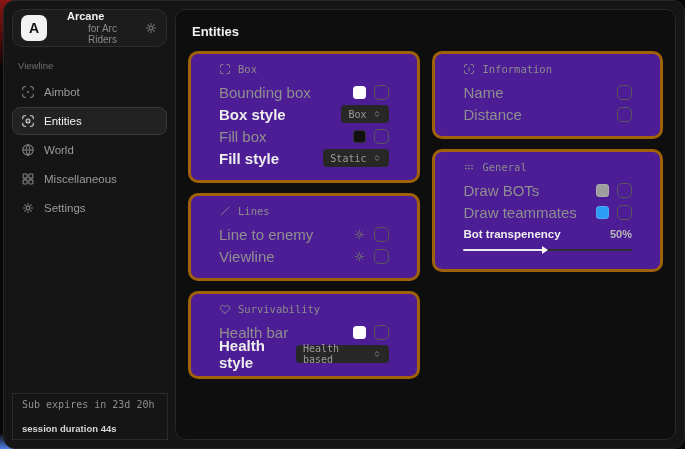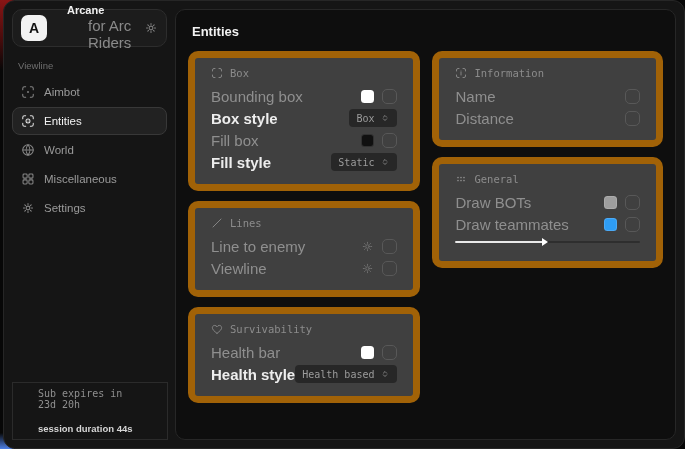--- a/index.html
+++ b/index.html
@@ -16,47 +16,47 @@
     background:#151515; border:1px solid #262626; border-radius:12px; overflow:hidden; }
 
   
   .sidebar { position:absolute; left:0; top:0; bottom:0; width:171px; padding:8px; }
   .brand-card { display:flex; align-items:center; gap:8px; background:#1c1c1c;
     border:1px solid #2d2d2d; border-radius:10px; padding:5px 8px; height:38px; }
   .avatar { width:26px; height:26px; background:#f2f2f2; border-radius:7px; color:#111;
     font-weight:bold; font-size:14px; display:flex; align-items:center; justify-content:center; }
   .brand-text { flex:1; line-height:1.15; }
   .brand-name { color:#f0f0f0; font-size:11px; font-weight:bold;margin-left:12px; }
-  .brand-sub { color:#8a8a8a; font-size:15px;padding-left:33px; }
+  .brand-sub { color:#8a8a8a; font-size:10px;padding-left:33px; }
   .brand-gear { color:#7d7d7d; display:flex; cursor:pointer; }
 
   .category-label { color:#6f6f6f; font-size:9.5px; margin:13px 0 7px 6px; }
 
   .nav { display:flex; flex-direction:column; gap:1px; }
   .nav-item { display:flex; align-items:center; gap:9px; height:28px; padding:0 8px;
     border:1px solid transparent; border-radius:8px; color:#9a9a9a; font-size:11.5px; cursor:pointer; }
   .nav-item .nicon { display:flex; color:#868686; }
   .nav-item.active { background:#222222; border-color:#383838; color:#f2f2f2; }
   .nav-item.active .nicon { color:#e0e0e0; }
 
   .sub-card { position:absolute; left:8px; right:7px; bottom:8px; border:1px solid #2b2b2b;
-    border-radius:0; padding:5px 25px; }
+    border-radius:0; padding:5px 9px; }
   .sub-line1 { font-family:"DejaVu Sans Mono", monospace; color:#8f8f8f; font-size:10px; }
   .sub-line2 { color:#d6d6d6; font-size:9.5px; font-weight:bold; margin-top:13px; }
 
   
   .panel { position:absolute; left:171px; top:8px; right:8px; bottom:8px;
     background:#0e0e0e; border:1px solid #272727; border-radius:10px; padding:10px 12px; }
   .panel-title { color:#f2f2f2; font-size:13px; font-weight:bold; margin:4px 0 12px 4px; }
   .panel-body { display:flex; gap:12px; align-items:flex-start; }
   .col { display:flex; flex-direction:column; gap:10px; }
   .col-left  { width:239px; }
   .col-right { width:237px; }
 
-  .card { background:#404040; border:7px solid #a16207; border-radius:10px; padding:9px 16px 11px; width:100%; }
+  .card { background:#4c1d95; border:3px solid #a16207; border-radius:10px; padding:9px 28px 11px; width:100%; }
   .card-head { display:flex; align-items:center; gap:7px; color:#8c8c8c;
     font-family:"DejaVu Sans Mono", monospace; font-size:10.5px; margin-bottom:6px; }
   .card-head .cicon { display:flex; color:#8c8c8c; }
 
   .row { display:flex; align-items:center; justify-content:space-between; height:22px; }
   .row-label { font-size:15px; color:#8f8f8f; }
   .row.active .row-label { color:#ededed; font-weight:bold; }
   .controls { display:flex; align-items:center; gap:8px; }
 
   .checkbox { width:15px; height:15px; border:1.5px solid #585858; border-radius:5px;
@@ -344,20 +344,24 @@
                 </span>
               </div>
               <div class="row">
                 <span class="row-label">Draw teammates</span>
                 <span class="controls">
                   <span class="swatch" style="background: rgb(46, 157, 245);"></span>
                   <span class="checkbox"></span>
                 </span>
               </div>
               <div class="slider-group">
+                <div class="slider-head">
+                  <span class="slider-label">Bot transpenency</span>
+                  <span class="slider-value">50%</span>
+                </div>
                 <div class="slider-track">
                   <div class="slider-fill" style="width: 48%;"></div>
                   <div class="slider-thumb" style="left: 48%;"></div>
                 </div>
               </div>
             </div>
           </div>
         </div>
     </div>
 

